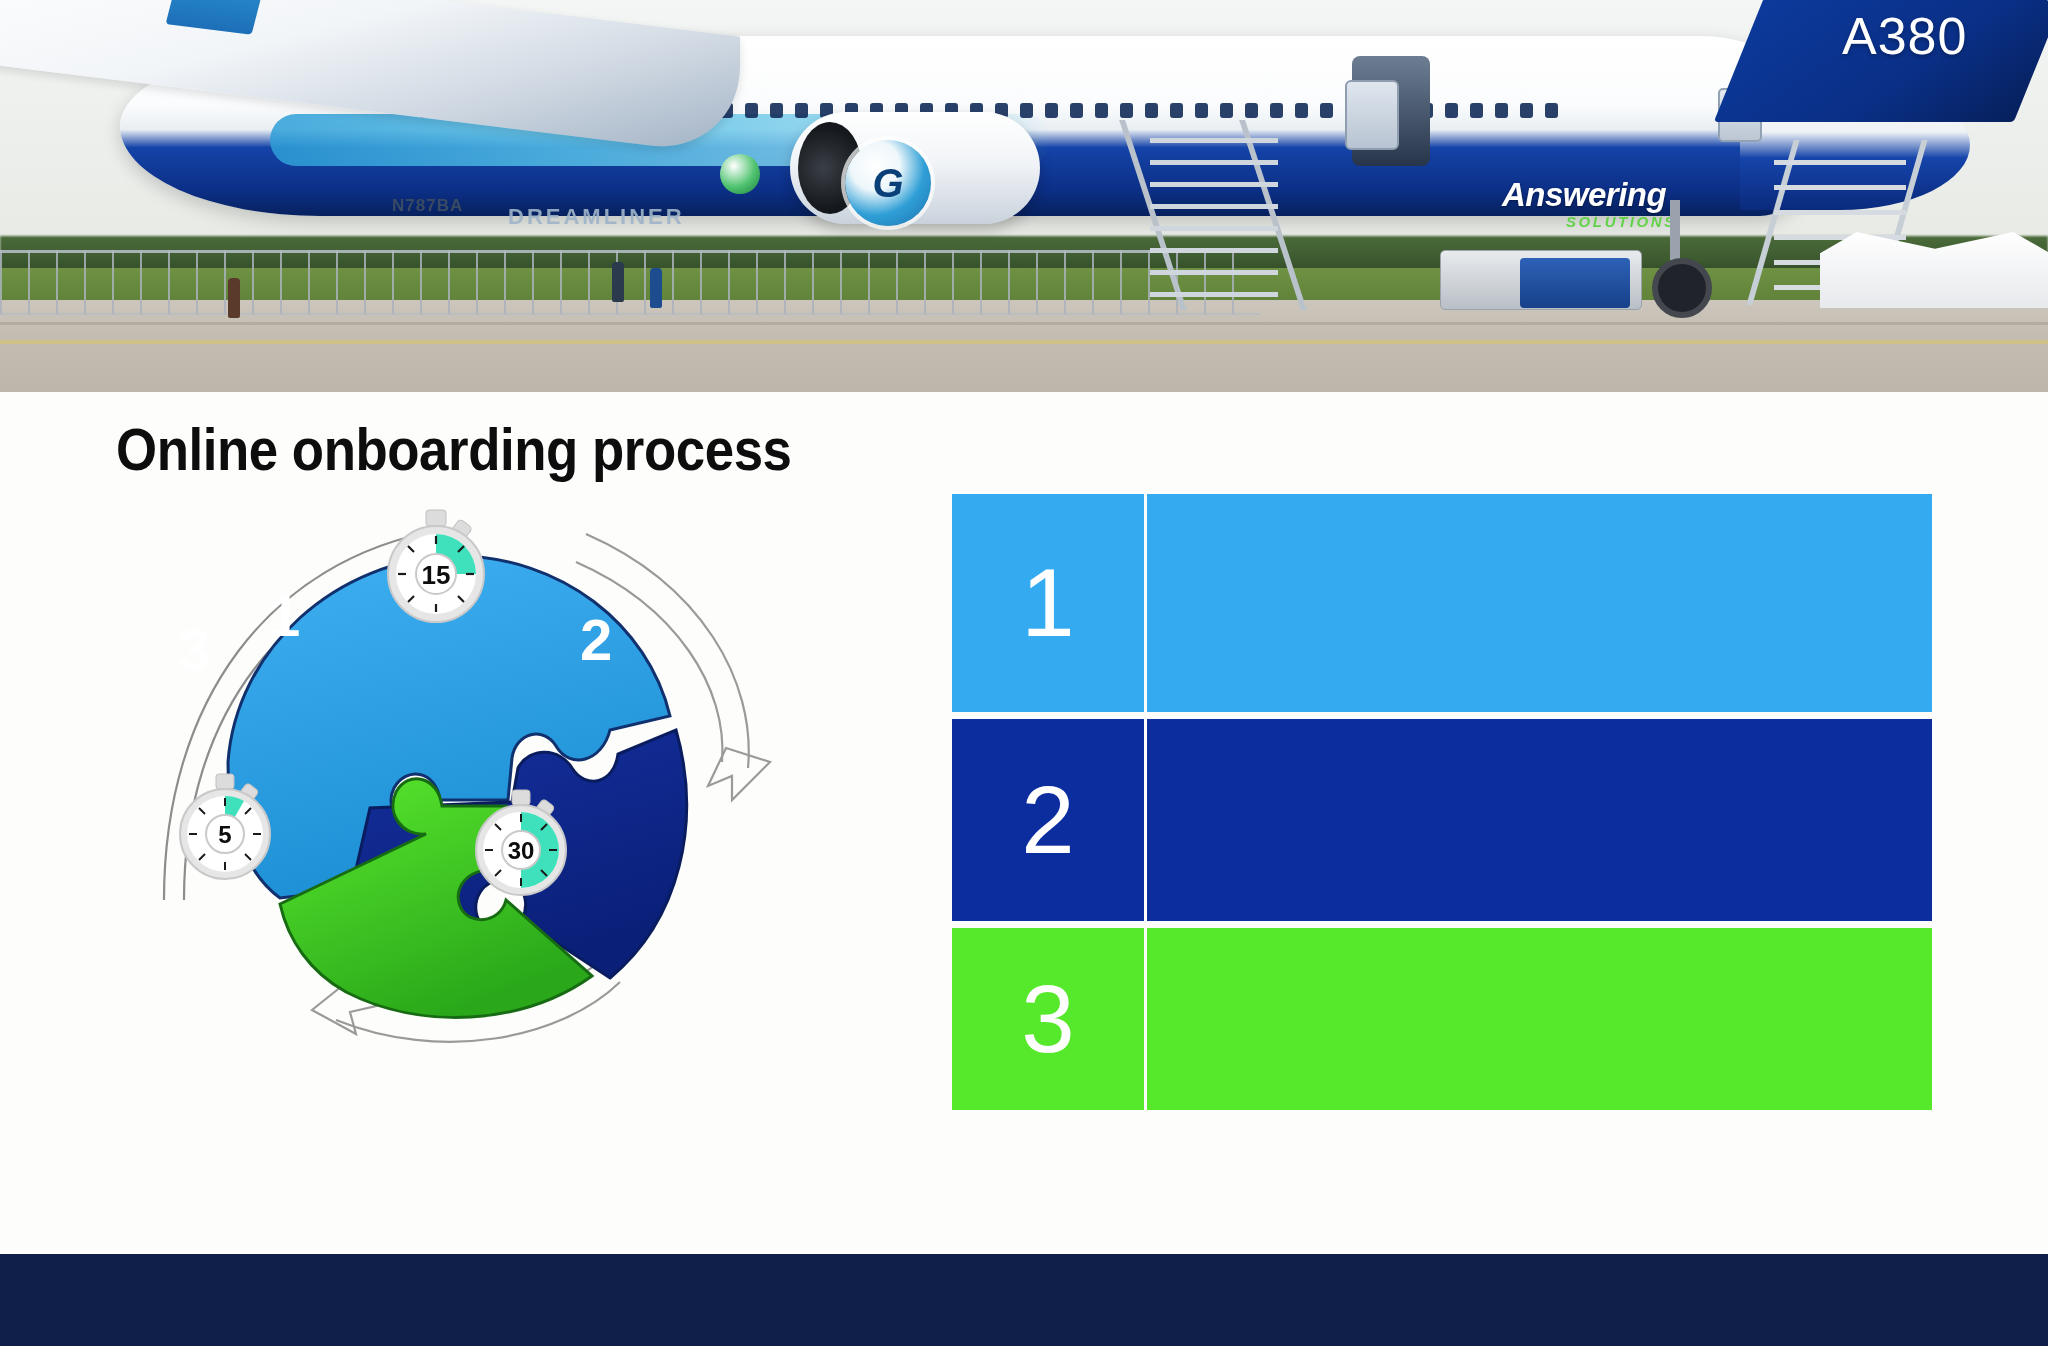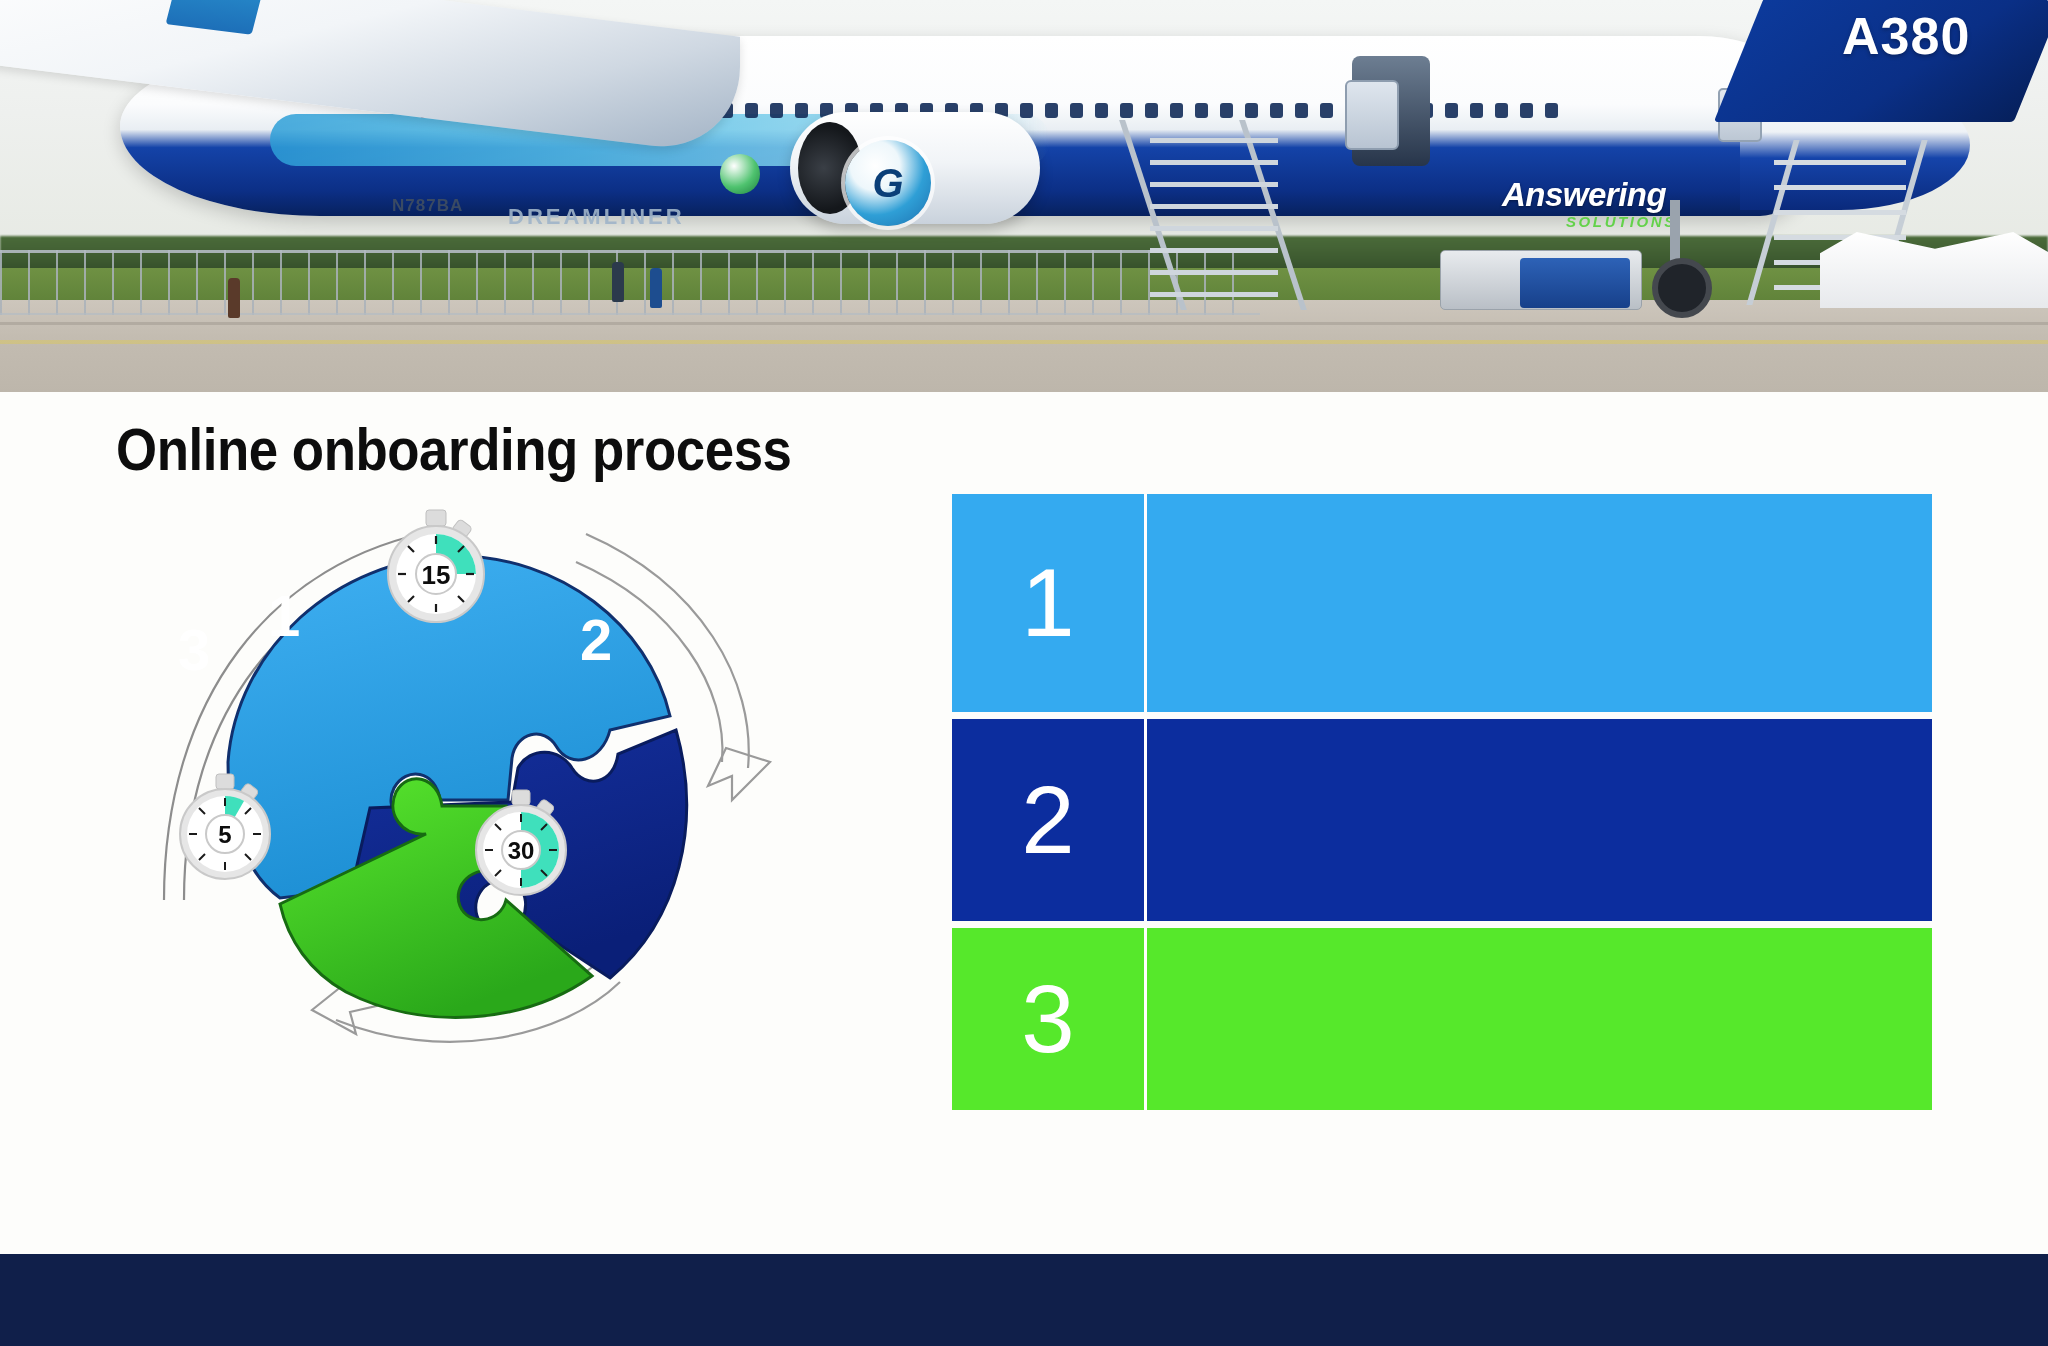--- a/index.html
+++ b/index.html
@@ -65,21 +65,21 @@
     border-radius:0 140px 140px 0 / 0 70px 70px 0;
   }
   .tail-wing{
     position:absolute;left:1740px;top:-8px;width:300px;height:130px;
     background:linear-gradient(135deg,#0c3a9c 0%,#0a2f86 60%,#06205c 100%);
     transform:skewX(-22deg);
     border-radius:10px 40px 4px 4px;
   }
   .a380{
     position:absolute;left:1842px;top:6px;
-    color:#ffffff;font-size:52px;font-weight:700;letter-spacing:1px;
+    color:#ffffff;font-size:52px;font-weight:400;letter-spacing:1px;
     font-family:"Liberation Sans",sans-serif;
     text-shadow:0 2px 4px rgba(0,0,0,.3);
   }
   .wing-left{
     position:absolute;left:-20px;top:-10px;width:760px;height:120px;
     background:linear-gradient(160deg,#ffffff 0%,#f2f5f8 42%,#cfd8e2 70%,#9fb0c3 100%);
     transform:skewY(7deg);
     border-radius:0 0 90px 20px;
     box-shadow:0 4px 10px rgba(0,0,0,.12);
   }

